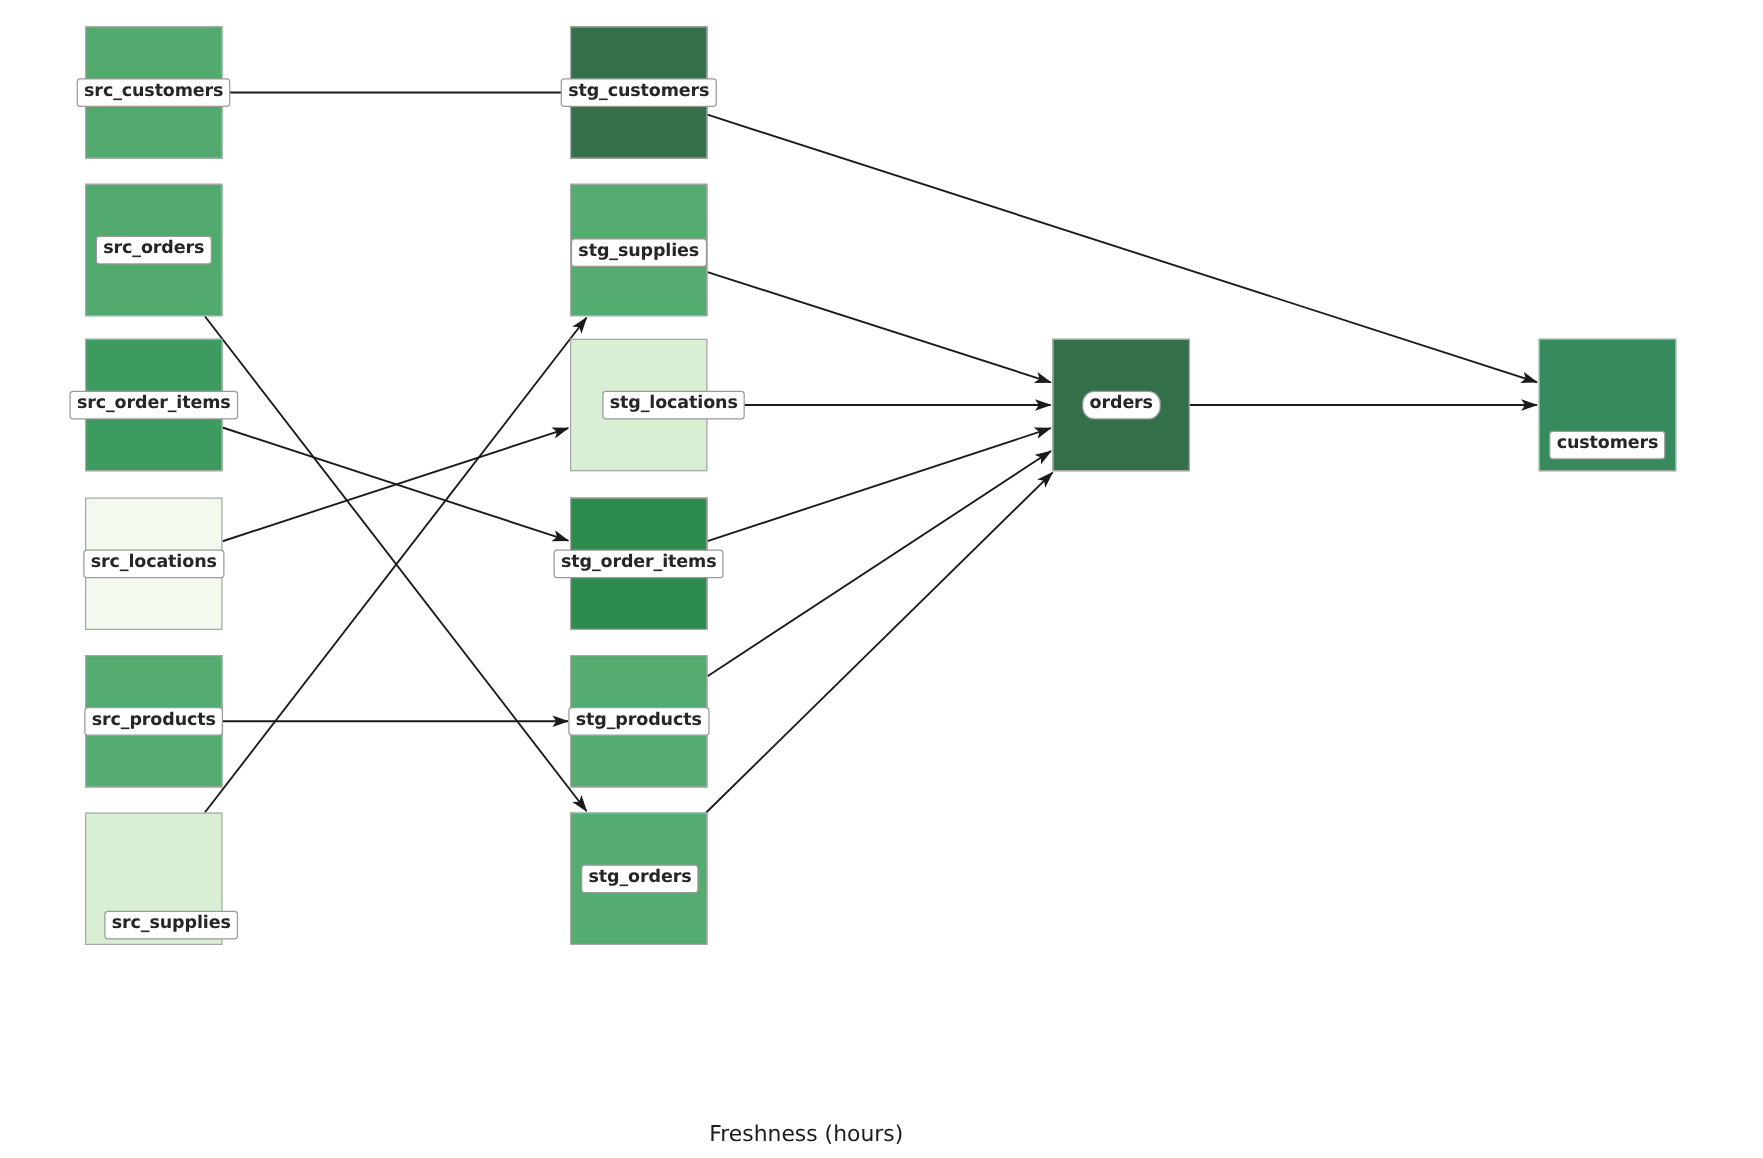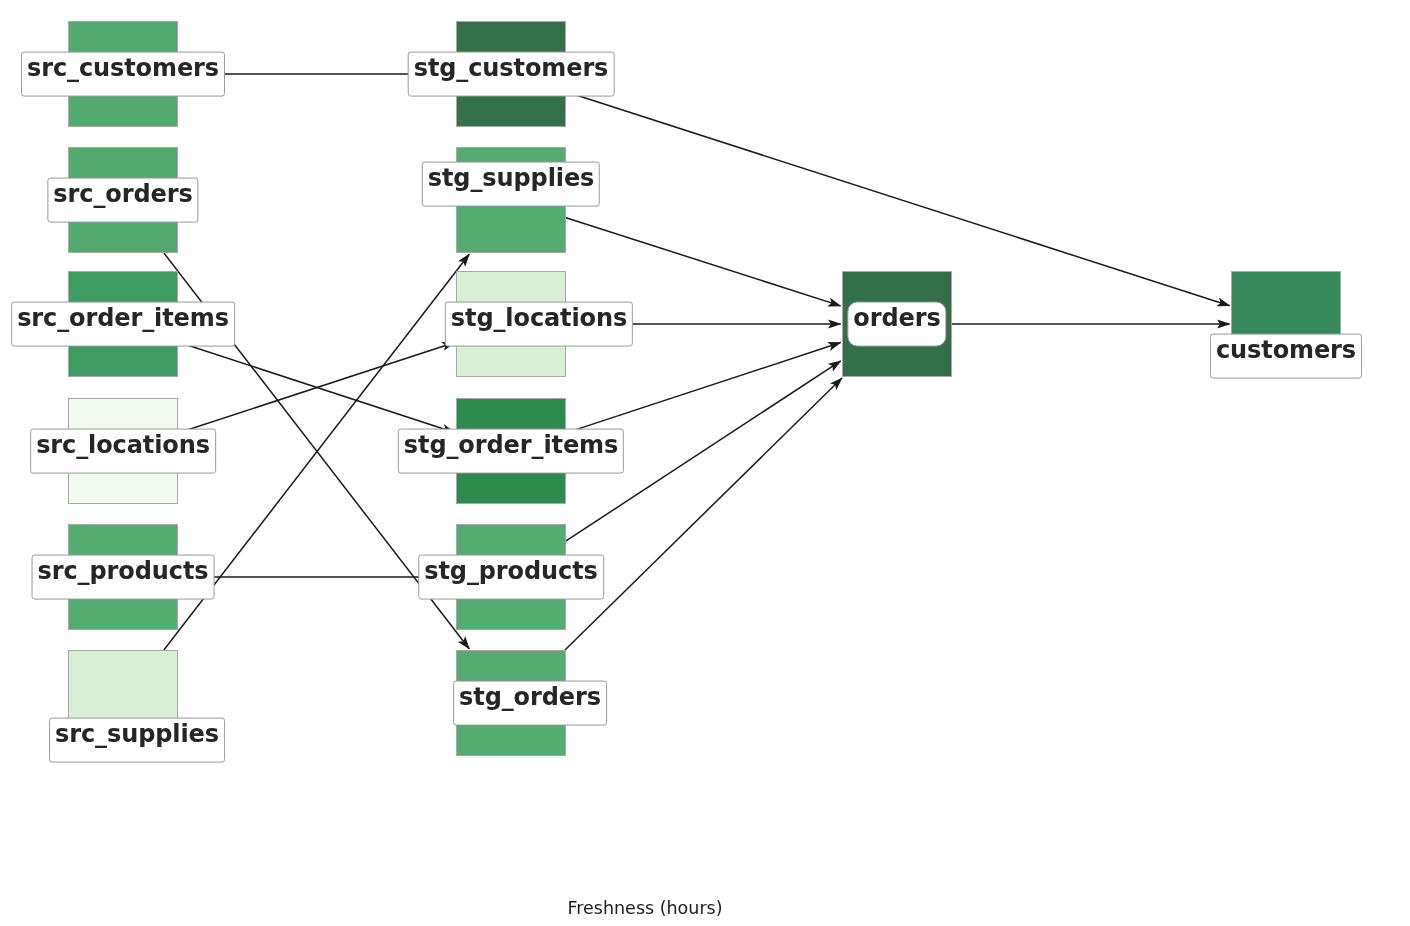--- a/index.html
+++ b/index.html
@@ -6,22 +6,22 @@
   body{font-family:"DejaVu Sans","Liberation Sans",sans-serif;}
   #stage{position:relative;width:1410px;height:926px;background:#ffffff;overflow:hidden;}
   #graph-svg{position:absolute;left:0;top:0;width:1410px;height:926px;}
   .node-rect{position:absolute;box-sizing:border-box;border:1px solid #a8a8a8;}
   .node-label{
     position:absolute;
     transform:translate(-50%,-50%);
     background:#ffffff;
     border:1px solid #9a9a9a;
     border-radius:3px;
-    padding:2px 5px 14px 5px;
-    font-size:24px;
+    padding:2px 5px 3px 5px;
+    font-size:14px;
     font-weight:bold;
     color:#262626;
     white-space:nowrap;
     line-height:1.12;
     letter-spacing:-0.1px;
   }
   
   #colorbar-wrap{position:absolute;left:8px;top:789px;width:1393px;height:64px;}
   #colorbar-grad{
     position:absolute;left:0;top:0;width:100%;height:100%;
@@ -76,29 +76,29 @@
       <div class="node-label" style="left: 123px; top: 324px;">src_order_items</div>
       <div class="node-rect" style="left: 68px; top: 398px; width: 110px; height: 106px; background: rgb(242, 249, 239);"></div>
       <div class="node-label" style="left: 123px; top: 451px;">src_locations</div>
       <div class="node-rect" style="left: 68px; top: 524px; width: 110px; height: 106px; background: rgb(85, 172, 112);"></div>
       <div class="node-label" style="left: 123px; top: 577px;">src_products</div>
       <div class="node-rect" style="left: 68px; top: 650px; width: 110px; height: 106px; background: rgb(217, 239, 211);"></div>
       <div class="node-label" style="left: 137px; top: 703px; margin-top: 37px;">src_supplies</div>
       <div class="node-rect" style="left: 456px; top: 21px; width: 110px; height: 106px; background: rgb(52, 112, 74);"></div>
       <div class="node-label" style="left: 511px; top: 74px;">stg_customers</div>
       <div class="node-rect" style="left: 456px; top: 147px; width: 110px; height: 106px; background: rgb(85, 172, 112);"></div>
-      <div class="node-label" style="left: 511px; top: 184px;">stg_supplies</div>
+      <div class="node-label" style="left: 511px; top: 202px;">stg_supplies</div>
       <div class="node-rect" style="left: 456px; top: 271px; width: 110px; height: 106px; background: rgb(217, 239, 211);"></div>
       <div class="node-label" style="left: 511px; top: 324px; margin-left: 28px;">stg_locations</div>
       <div class="node-rect" style="left: 456px; top: 398px; width: 110px; height: 106px; background: rgb(46, 139, 78);"></div>
       <div class="node-label" style="left: 511px; top: 451px; text-align: center;">stg_order_items</div>
       <div class="node-rect" style="left: 456px; top: 524px; width: 110px; height: 106px; background: rgb(85, 172, 112);"></div>
       <div class="node-label" style="left: 511px; top: 577px;">stg_products</div>
       <div class="node-rect" style="left: 456px; top: 650px; width: 110px; height: 106px; background: rgb(85, 172, 112);"></div>
-      <div class="node-label" style="left: 530px; top: 703px; text-align: center;">stg_orders</div>
+      <div class="node-label" style="left: 512px; top: 703px; text-align: center;">stg_orders</div>
       <div class="node-rect" style="left: 842px; top: 271px; width: 110px; height: 106px; background: rgb(51, 112, 74);"></div>
       <div class="node-label" style="left: 897px; top: 324px; border-radius: 10px;">orders</div>
       <div class="node-rect" style="left: 1231px; top: 271px; width: 110px; height: 106px; background: rgb(55, 138, 91);"></div>
       <div class="node-label" style="left: 1286px; top: 324px; margin-top: 32px;">customers</div>
     </div>
 
 
   <div id="colorbar-title">Freshness (hours)</div>
 
 </div>

